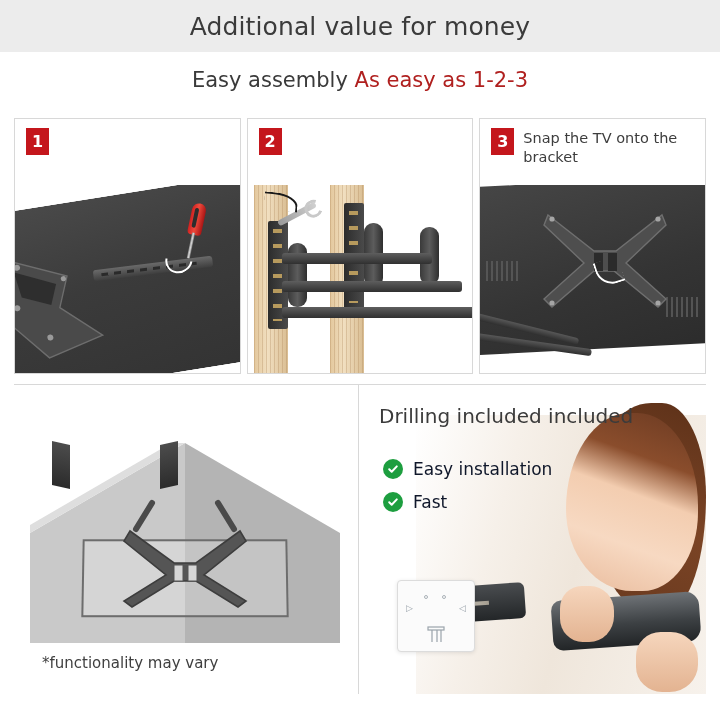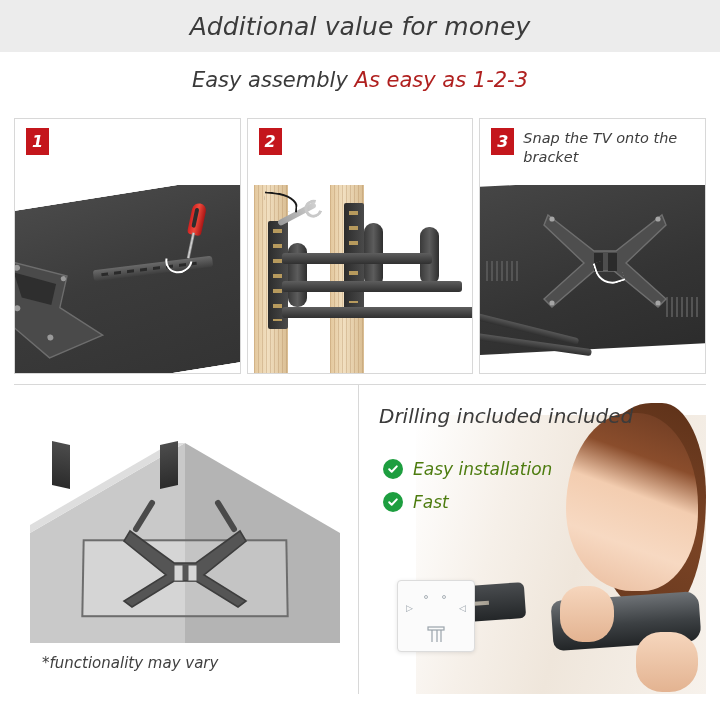--- a/index.html
+++ b/index.html
@@ -10,21 +10,20 @@
     background: #ffffff;
     font-family: "DejaVu Sans", "Liberation Sans", sans-serif;
     overflow: hidden;
   }
 
   .page {
     position: relative;
     width: 720px;
     height: 705px;
     background: #ffffff;
-    font-style: italic;
   }
 
   
   .header-band {
     position: absolute;
     left: 0; top: 0;
     width: 720px; height: 52px;
     background: #ececec;
     display: flex;
     align-items: center;
@@ -336,21 +335,21 @@
     width: 20px; height: 20px;
     border-radius: 50%;
     background: #1d9e3f;
     display: flex;
     align-items: center;
     justify-content: center;
   }
   .check-badge svg { display: block; }
   .feature-label {
     font-size: 17px;
-    color: #4d7c0f;
+    color: #0f172a;
   }
 
   
   .drill-scene { position:absolute; inset:0; }
   .drill-bg {
     position:absolute; right:0; top:30px;
     width: 290px; height: 280px;
     background: linear-gradient(105deg,#ffffff 0%, #f6f0e9 30%, #efe6db 55%, #f7f2ec 100%);
   }
   .template-card {

